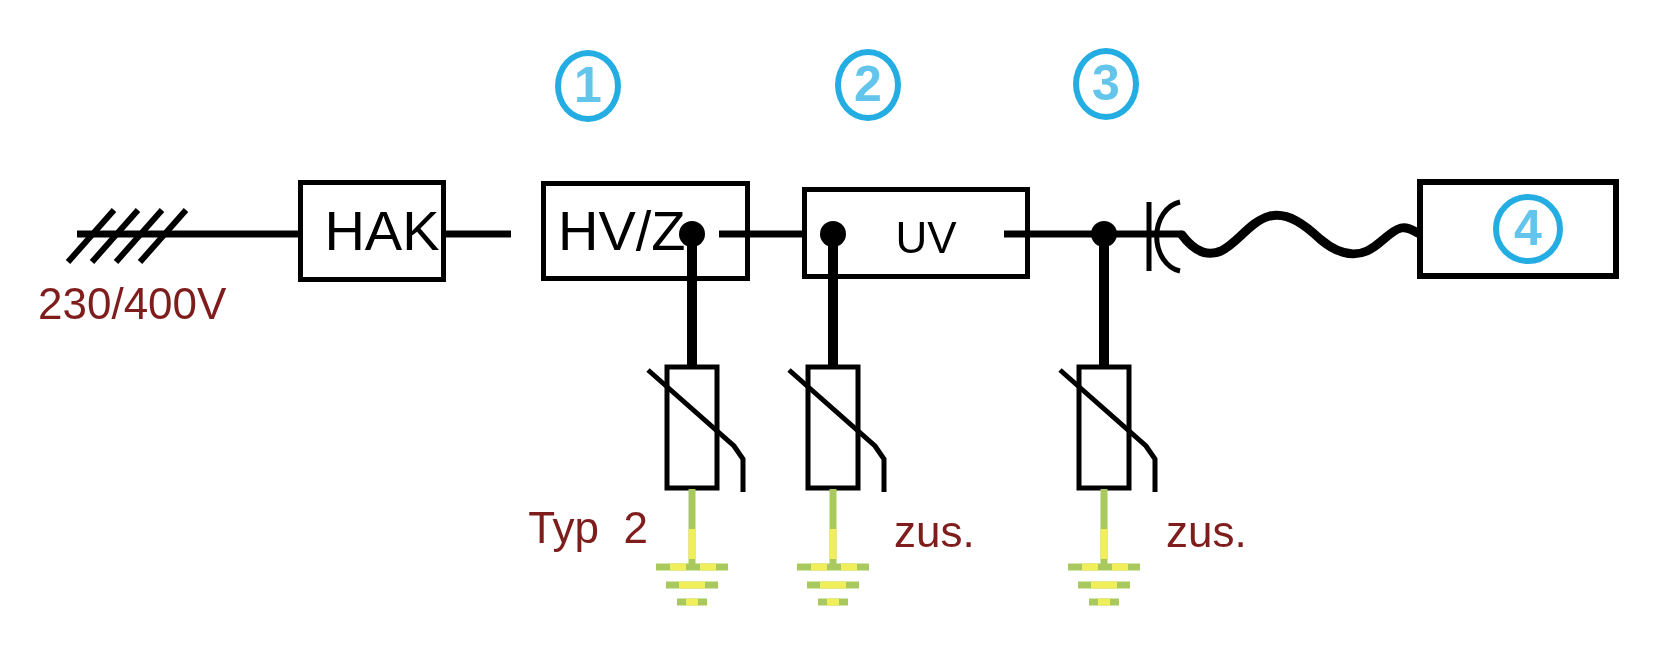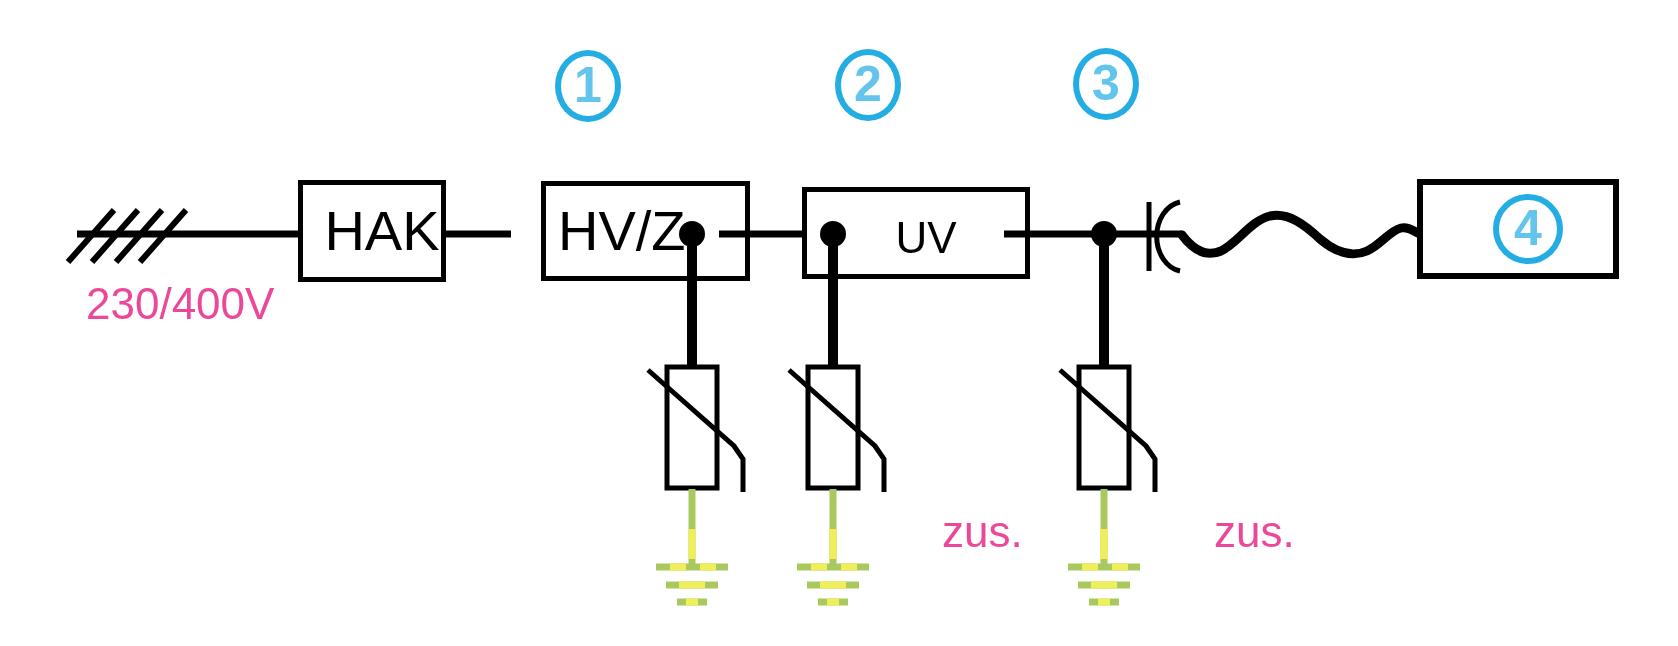--- a/index.html
+++ b/index.html
@@ -7,21 +7,21 @@
     position:relative;width:1678px;height:646px;background:#ffffff;overflow:hidden;
     font-family:"Liberation Sans","DejaVu Sans",sans-serif;color:#000;
   }
   #stage *{box-sizing:border-box;}
   .box{
     position:absolute;border:5px solid #000;background:#fff;z-index:1;
     display:flex;align-items:center;justify-content:center;padding-left:20px;
   }
   .box-label{font-size:56px;color:#000;white-space:pre;line-height:1;}
   svg.wiring{position:absolute;left:0;top:0;z-index:2;}
-  .txt{position:absolute;z-index:3;color:#ec4899;white-space:pre;margin-left:48px;}
+  .txt{position:absolute;z-index:3;color:#7f1d1d;white-space:pre;}
   .marker{
     position:absolute;z-index:3;border:6px solid #24ade2;border-radius:50%;
     display:flex;align-items:center;justify-content:center;background:transparent;
   }
   .marker-digit{
     color:#64c5ec;font-size:50px;font-weight:bold;line-height:1;transform:translateY(-1px);
   }
   .spd-label{font-size:44px;line-height:48px;}
 </style>
 </head>
@@ -120,20 +120,23 @@
              C1194,251 1207,257 1221,251
              C1238,243 1250,221 1270,216
              C1289,212 1306,226 1320,239
              C1334,251 1351,258 1367,251
              C1381,245 1389,231 1401,228
              C1409,226 1413,231 1418,233" stroke="#000" stroke-width="9" fill="none" stroke-linecap="round"></path>
   </svg>
 
   <div class="txt" style="left:38px;top:282px;font-size:44px;line-height:44px;">230/400V</div>
 
+  <div class="txt spd-label" style="left:440px;top:456px;width:208px;text-align:right;">
+    <span>Typ  2</span>
+  </div>
 
   <div class="txt spd-label" style="left:894px;top:412px;">
     <span style="display:block;">zus.</span>
     
   </div>
 
   <div class="txt spd-label" style="left:1166px;top:412px;">
     <span style="display:block;">zus.</span>
     
   </div>

